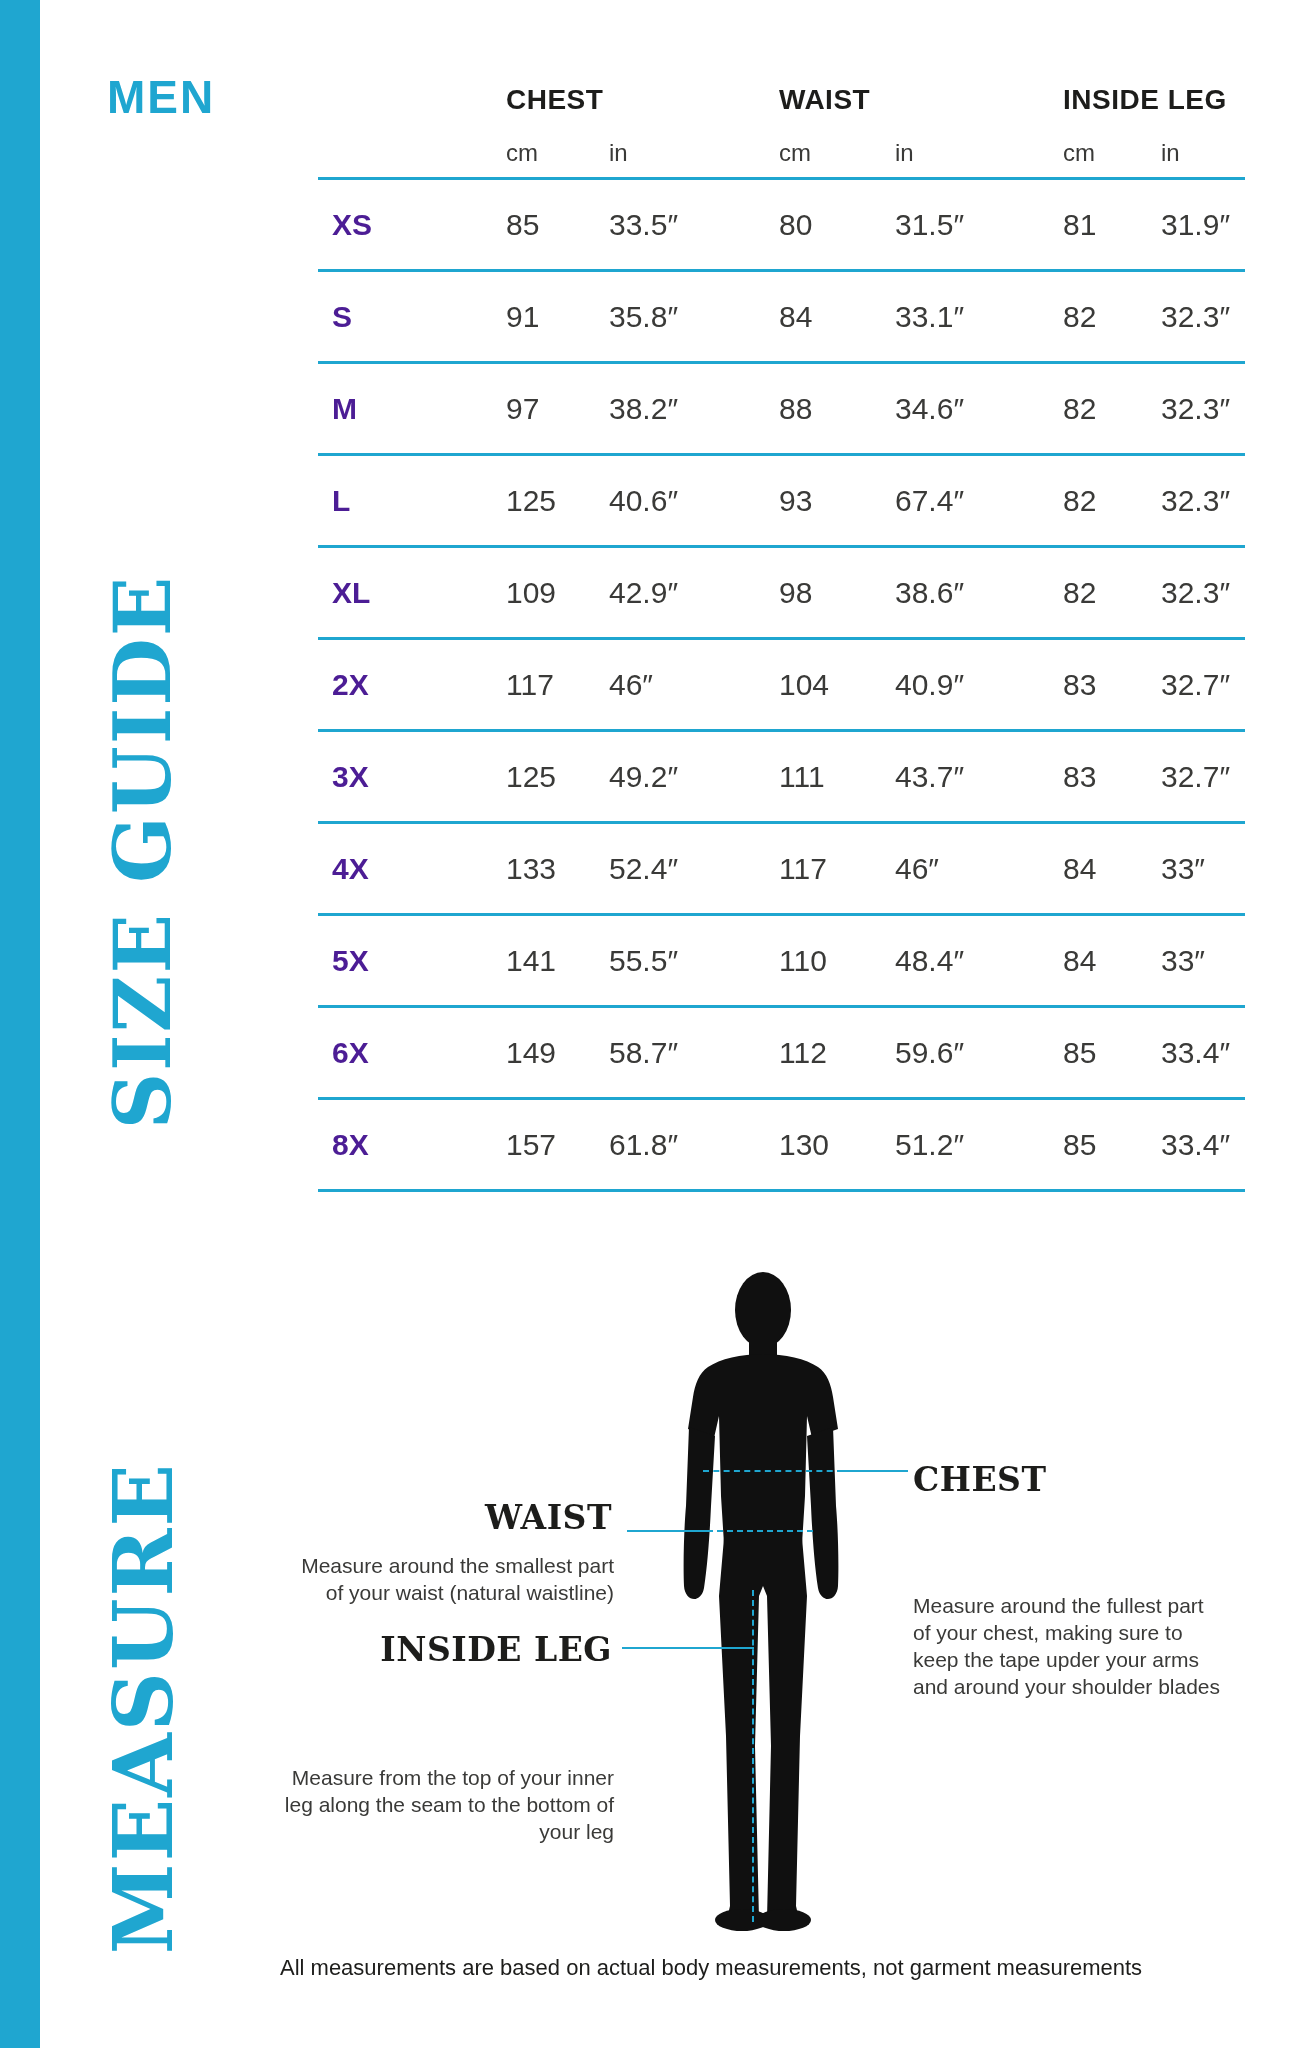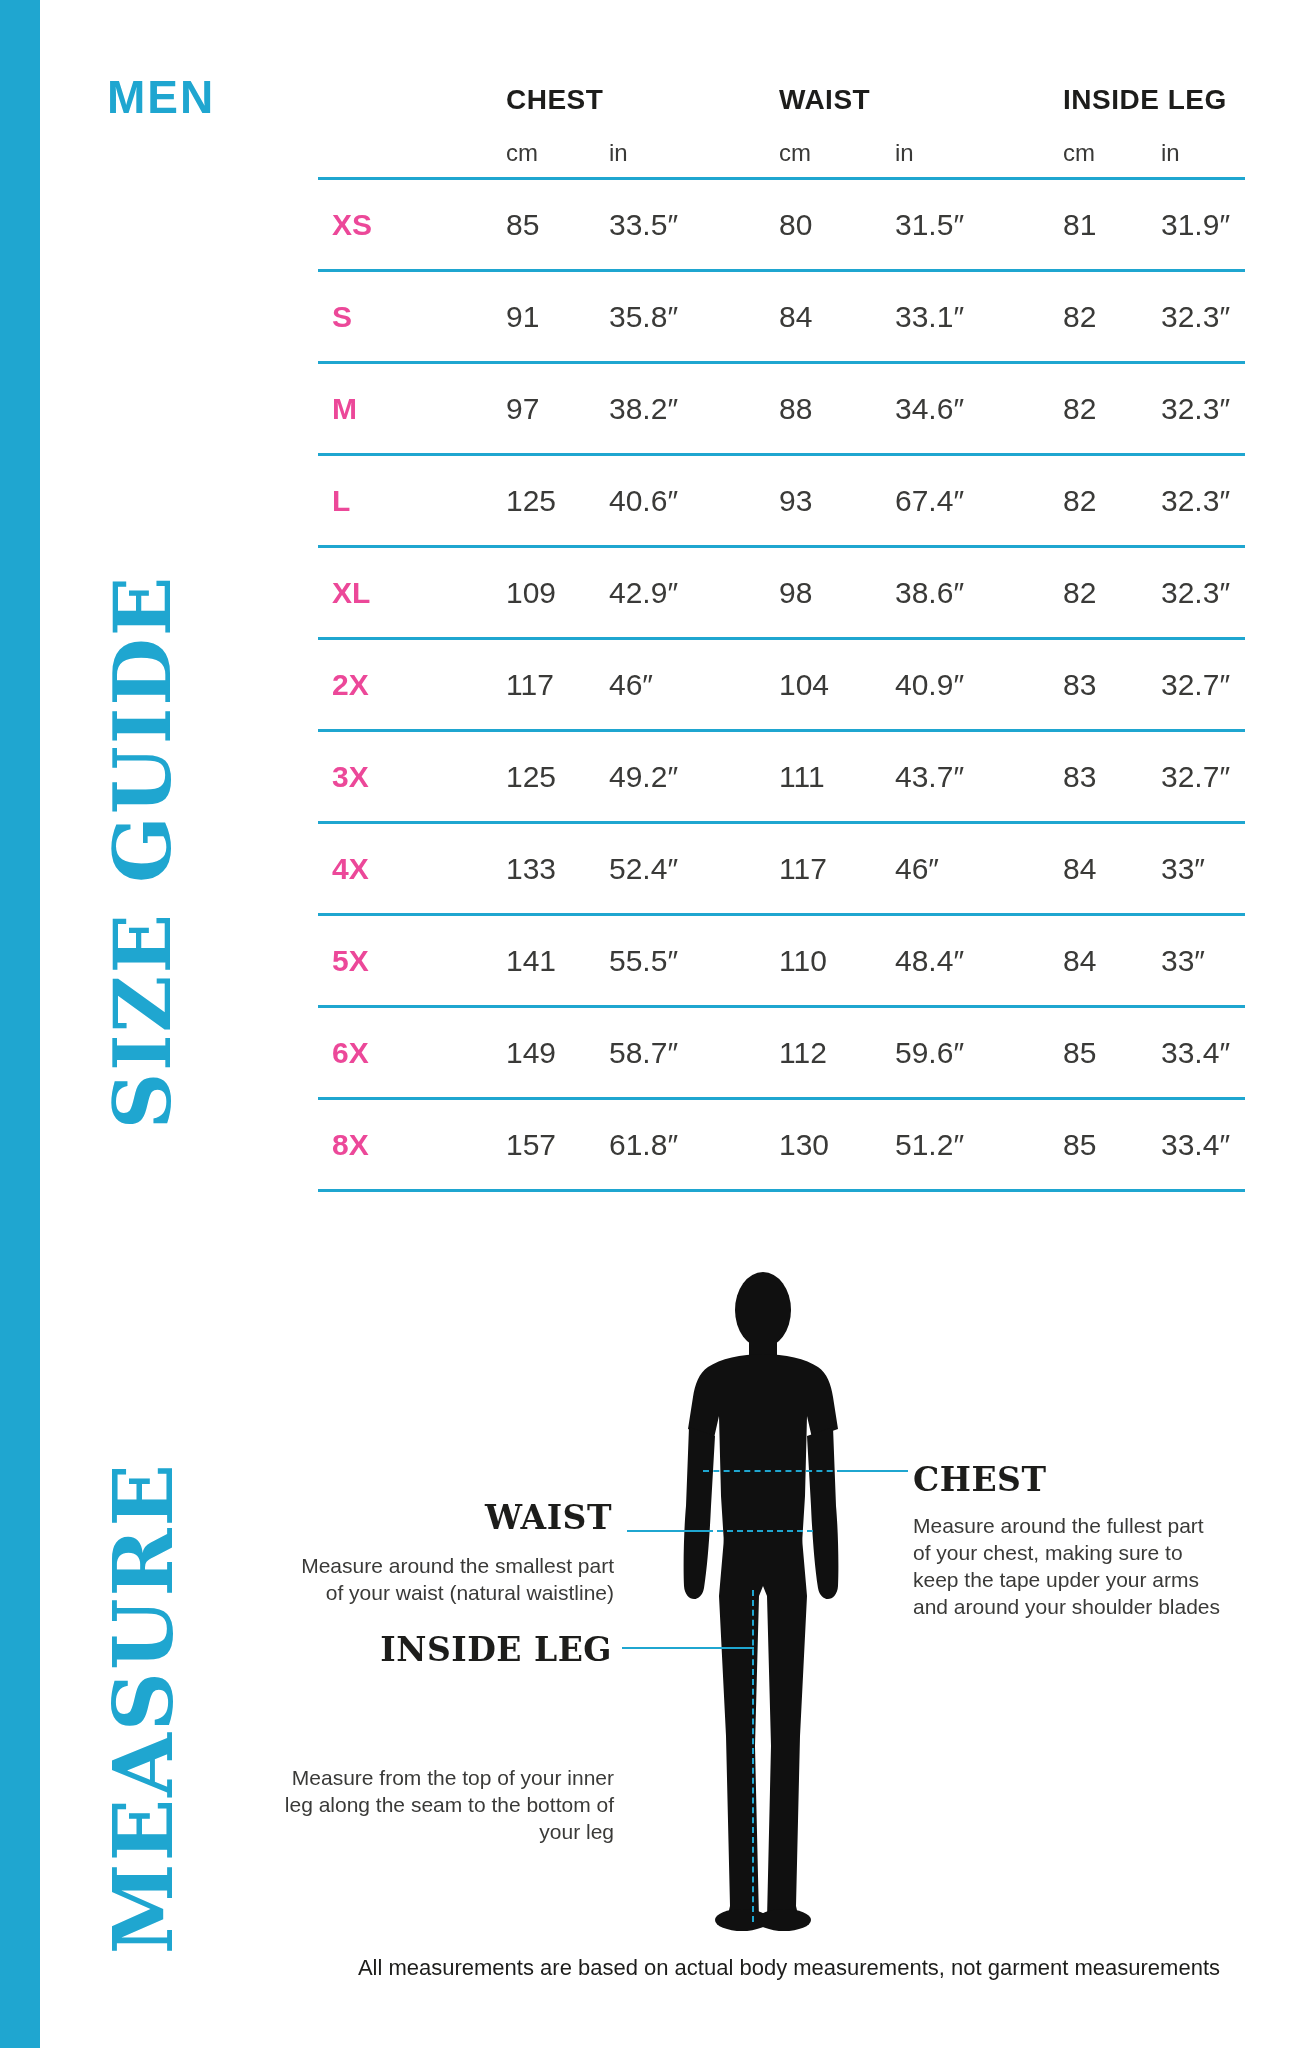--- a/index.html
+++ b/index.html
@@ -14,32 +14,32 @@
   .vlabel.size-guide{left:96px;top:1168px;width:632px;font-size:78px;line-height:1.2;letter-spacing:2px;}
   .vlabel.measure{left:96px;top:1988px;width:560px;font-size:82px;line-height:1.15;letter-spacing:2px;}
 
   .size-table{position:absolute;left:318px;top:72px;width:927px;}
   .trow{display:grid;grid-template-columns:188px 103px 170px 116px 168px 98px 84px;align-items:center;}
   .group-row{height:56px;}
   .unit-row{height:49px;border-bottom:3px solid var(--accent);}
   .data-row{height:89px;border-bottom:3px solid var(--accent);}
   .group-label{font-weight:bold;font-size:28px;color:#1d1d1b;letter-spacing:0.5px;}
   .unit-cell{font-size:24px;color:#3a3a38;}
-  .size-cell{font-weight:bold;font-size:30px;color:#ec4899;padding-left:14px;}
+  .size-cell{font-weight:bold;font-size:30px;color:#4c1d95;padding-left:14px;}
   .val-cell{font-size:30px;color:#3a3a38;}
 
   .figure-wrap{position:absolute;left:650px;top:1266px;width:222px;height:684px;z-index:1;}
   .m-label{position:absolute;font-family:"DejaVu Serif",serif;font-weight:bold;
         font-size:33px;color:#1d1d1b;letter-spacing:0.5px;z-index:3;}
   .m-desc{position:absolute;font-size:21px;line-height:27px;color:#3a3a38;z-index:3;}
   .right-align{text-align:right;}
   .cline{position:absolute;height:0;border-top:2px solid var(--accent);z-index:2;}
   .cline.dashed{border-top-style:dashed;}
   .vline-dashed{position:absolute;width:0;border-left:2px dashed var(--accent);z-index:2;}
-  .footer-note{position:absolute;left:280px;width:940px;top:1955px;text-align:right;
+  .footer-note{position:absolute;left:280px;width:940px;top:1955px;text-align:left;
         font-size:22px;color:#1d1d1b;}
 </style>
 </head>
 <body>
 
 <div class="page">
 
   <div class="accent-bar"></div>
 
   <div class="brand-title">MEN</div>
@@ -189,17 +189,17 @@
   <div class="cline" style="left:622px;width:132px;top:1647px"></div>
   <div class="vline-dashed" style="left:752px;top:1590px;height:332px"></div>
 
   <div class="m-label right-align" style="left:312px;width:300px;top:1498px">WAIST</div>
   <div class="m-desc right-align" style="left:284px;width:330px;top:1552px">Measure around the smallest part of your waist (natural waistline)</div>
 
   <div class="m-label right-align" style="left:312px;width:300px;top:1630px">INSIDE LEG</div>
   <div class="m-desc right-align" style="left:284px;width:330px;top:1764px">Measure from the top of your inner leg along the seam to the bottom of your leg</div>
 
   <div class="m-label" style="left:913px;top:1460px">CHEST</div>
-  <div class="m-desc" style="left:913px;top:1512px;width:310px">Measure around the fullest part of your chest, making sure to keep the tape upder your arms and around your shoulder blades</div>
+  <div class="m-desc" style="left:913px;top:1592px;width:310px">Measure around the fullest part of your chest, making sure to keep the tape upder your arms and around your shoulder blades</div>
 
   <div class="footer-note">All measurements are based on actual body measurements, not garment measurements</div>
 
 </div>
 
 </body></html>

